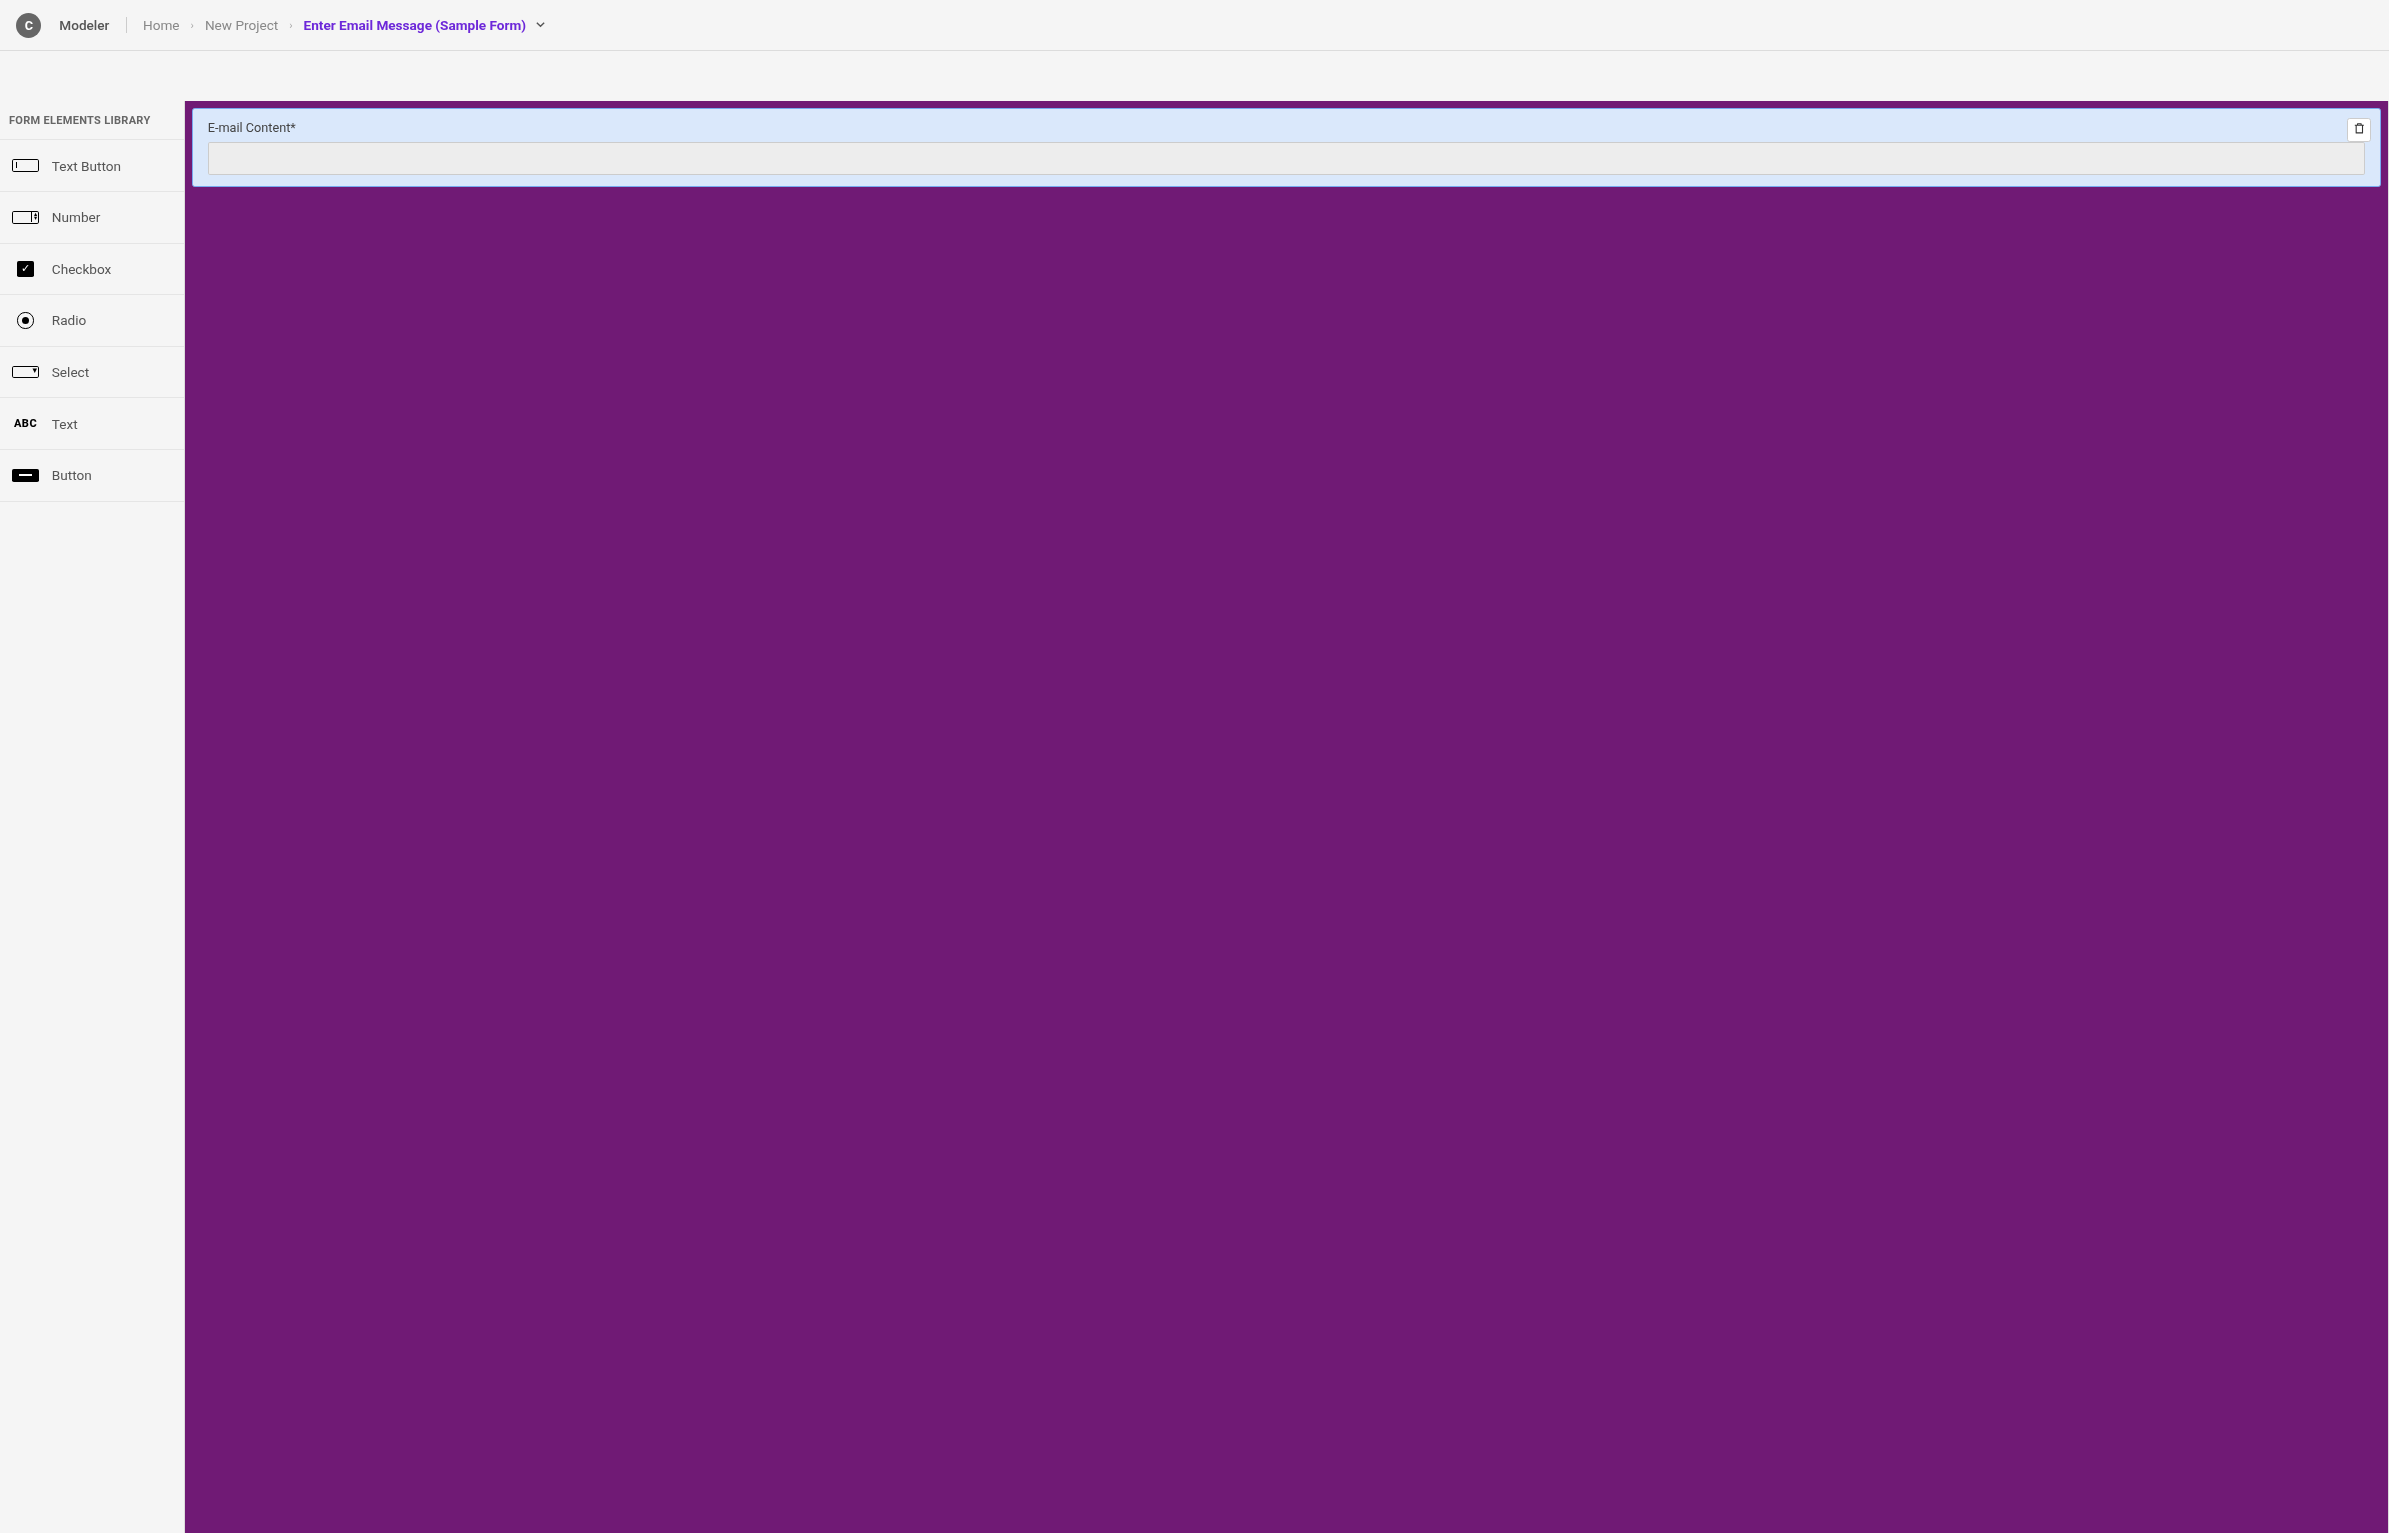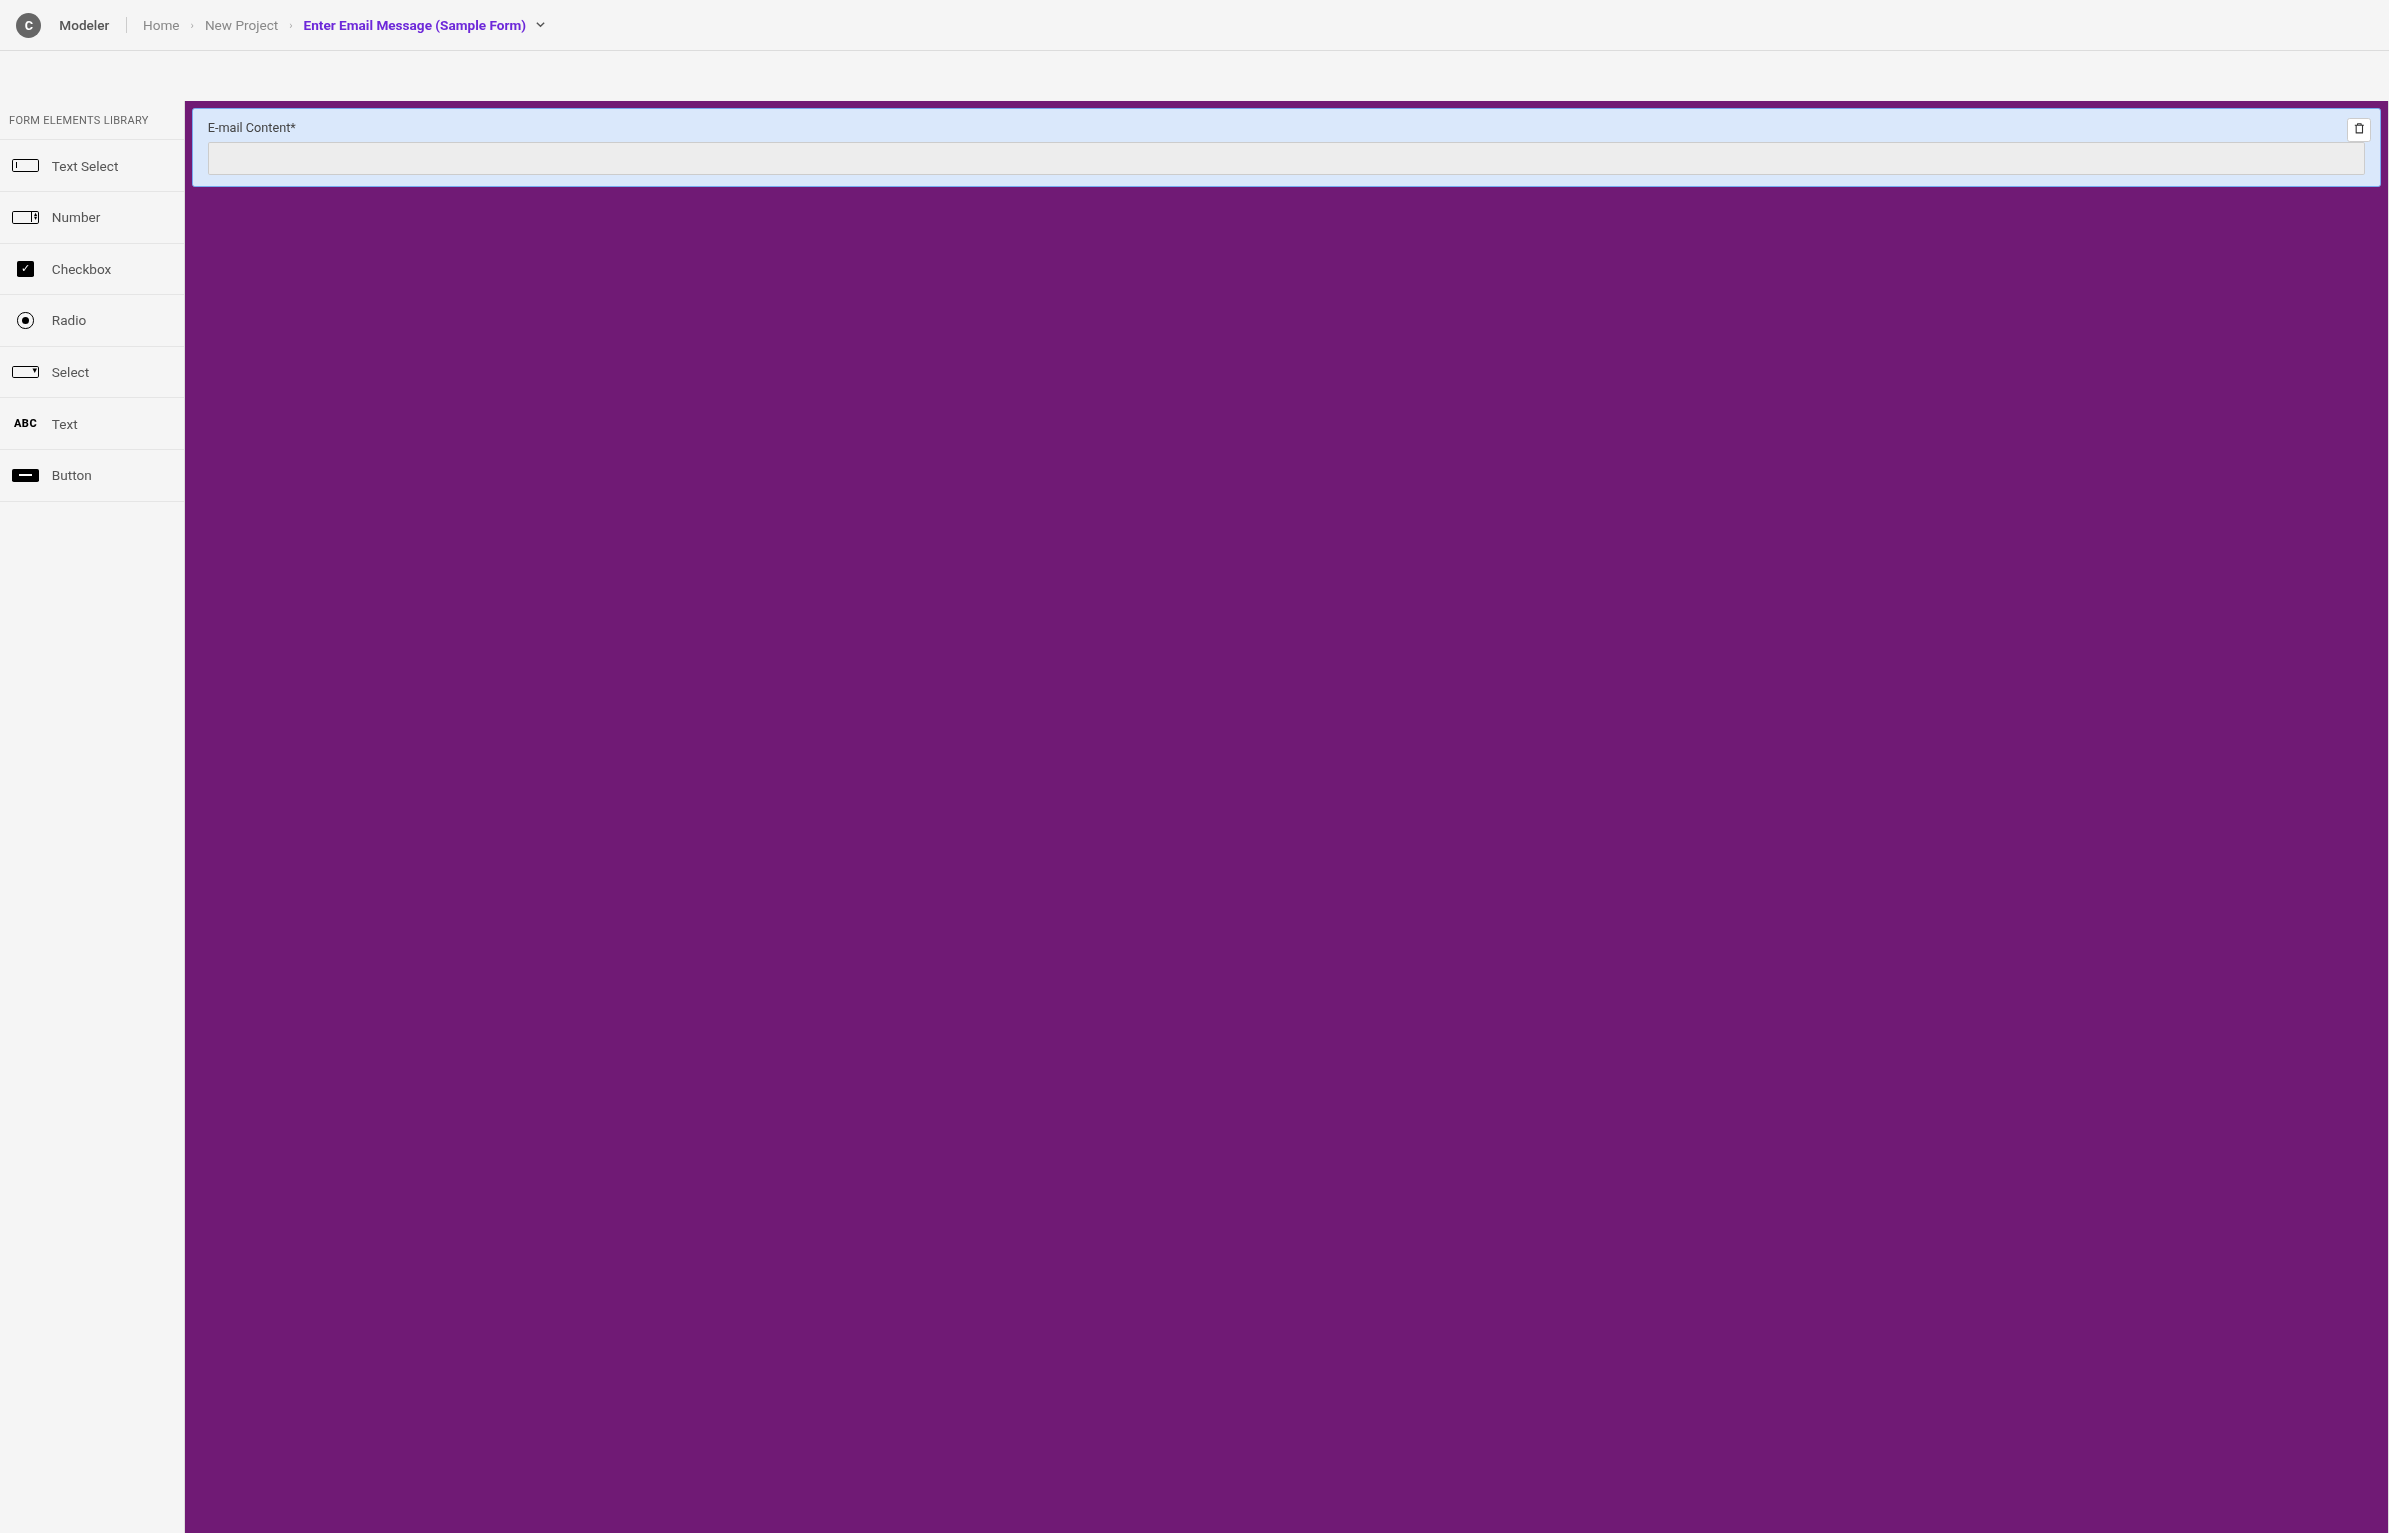--- a/index.html
+++ b/index.html
@@ -86,21 +86,21 @@
       width: 185px;
       background: #f5f5f5;
       border-right: 0.9px solid #dcdcdc;
       display: flex;
       flex-direction: column;
     }
     
     .sidebar-header {
       padding: 12.7px 9px;
       font-size: 11px;
-      font-weight: 400;
+      font-weight: 700;
       color: #666;
       letter-spacing: 0.3px;
     }
     
     .library-item {
       display: flex;
       align-items: center;
       padding: 16.3px 11px;
       border-top: 0.9px solid #e5e5e5;
       cursor: grab;
@@ -311,21 +311,21 @@
 </div>
 
 <div class="main">
   <div class="sidebar">
     <div class="sidebar-header">FORM ELEMENTS LIBRARY</div>
 
     <div class="library-item">
       <span class="library-icon">
           <span class="icon-textfield"></span>
         </span>
-      <span class="library-label">Text Select</span>
+      <span class="library-label">Text Button</span>
     </div>
 
     <div class="library-item">
       <span class="library-icon">
           <span class="icon-number">
             <span class="icon-number-arrows">▴<br>▾</span>
           </span>
         </span>
       <span class="library-label">Number</span>
     </div>

